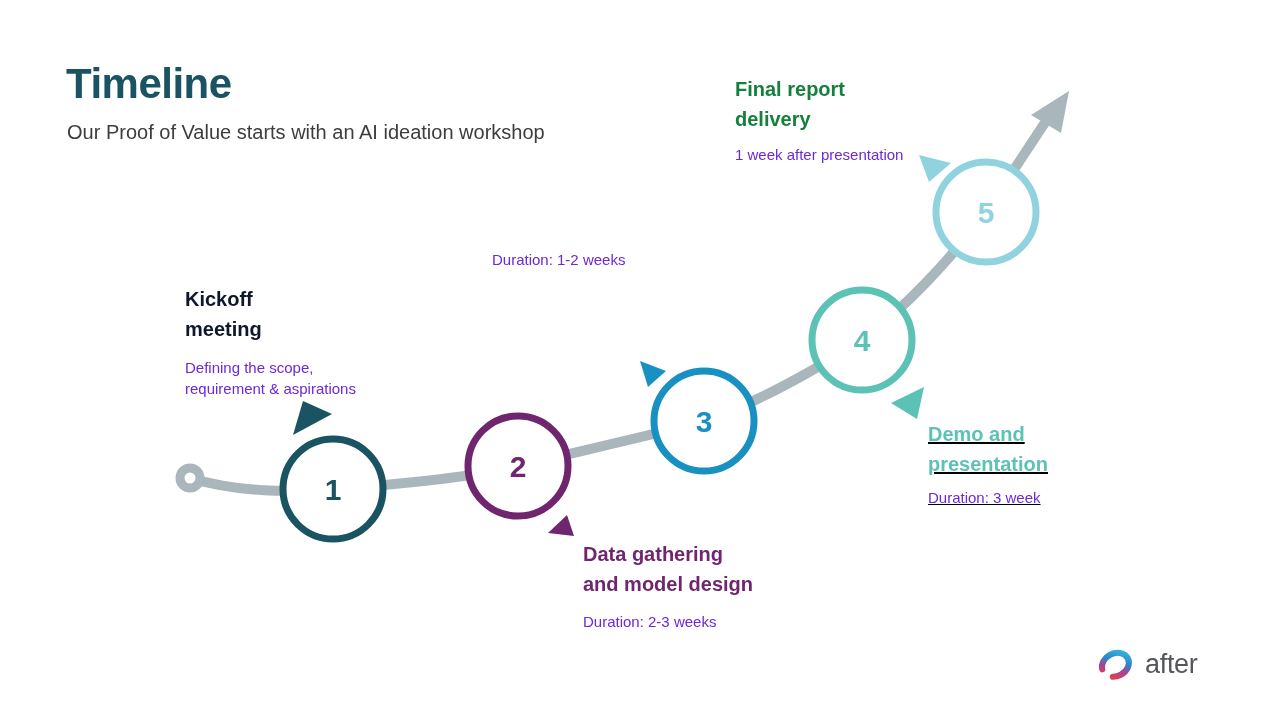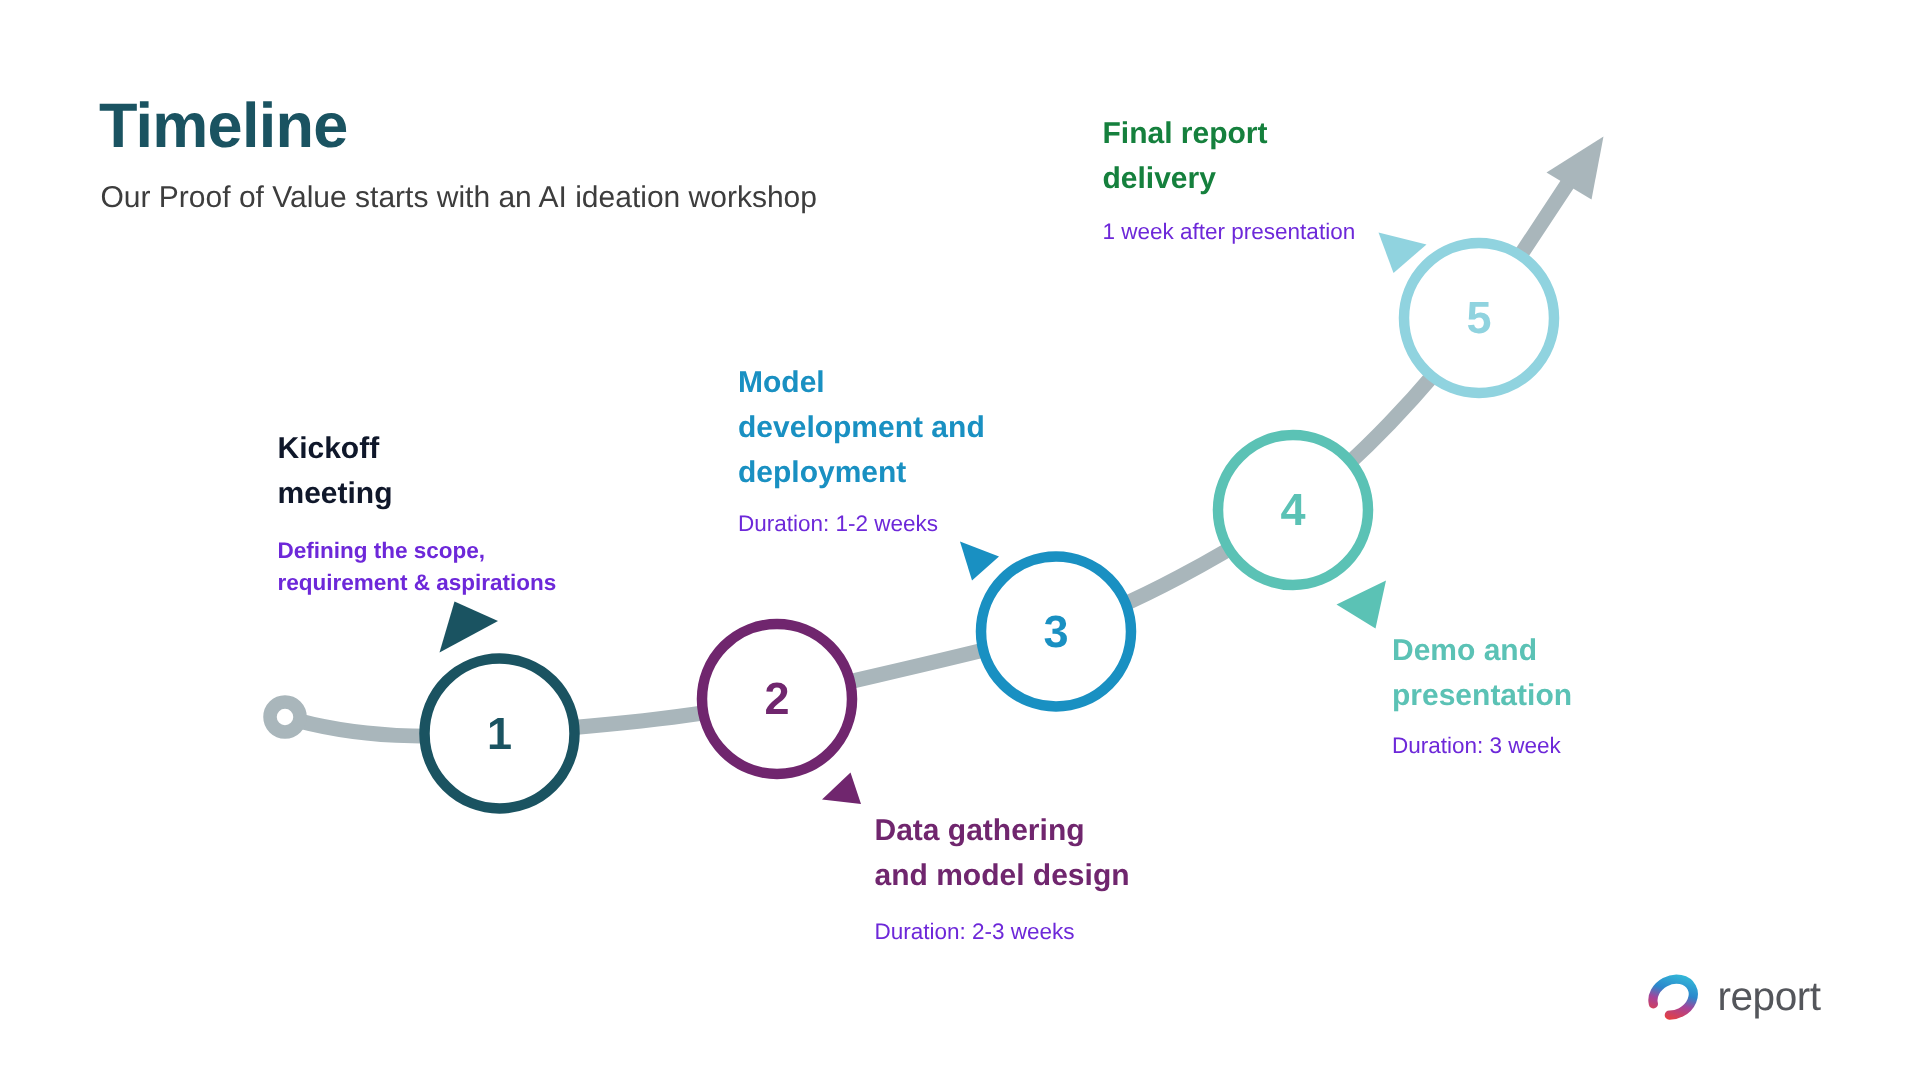--- a/index.html
+++ b/index.html
@@ -24,21 +24,21 @@
   .label-title{
     font-size:20px;font-weight:700;line-height:30px;white-space:pre-line;
   }
   .label-desc{
     font-size:15px;line-height:21px;white-space:pre-line;margin-top:12px;
     color:#6d28d9;
   }
   .pos-m1{left:185px;top:284px;}
   .pos-m2{left:583px;top:539px;}
   .pos-m3{left:492px;top:240px;}
-  .pos-m4{left:928px;top:419px;}
+  .pos-m4{left:928px;top:419px;text-decoration:underline;}
   .pos-m5{left:735px;top:74px;}
   .logo{
     position:absolute;left:1094px;top:642px;display:flex;align-items:center;
     gap:9px;
   }
   .logo-text{font-size:27px;color:#54565b;letter-spacing:-0.3px;}
 </style>
 </head>
 <body>
 
@@ -76,34 +76,31 @@
 
   <div class="num" style="left: 333px; top: 490px; color: rgb(26, 83, 97);">1</div>
   <div class="num" style="left: 518px; top: 467px; color: rgb(112, 38, 110);">2</div>
   <div class="num" style="left: 704px; top: 422px; color: rgb(25, 144, 194);">3</div>
   <div class="num" style="left: 862px; top: 341px; color: rgb(91, 194, 181);">4</div>
   <div class="num" style="left: 986px; top: 213px; color: rgb(144, 211, 223);">5</div>
 
   <div class="label pos-m1">
     <div class="label-title" style="color: #0f172a;">Kickoff
 meeting</div>
-    <div class="label-desc" style="margin-top:13px;font-weight:bold;">Defining the scope,
+    <div class="label-desc" style="margin-top:13px;">Defining the scope,
 requirement &amp; aspirations</div>
   </div>
 
   <div class="label pos-m2">
     <div class="label-title" style="color: rgb(112, 38, 110);">Data gathering
 and model design</div>
     <div class="label-desc">Duration: 2-3 weeks</div>
   </div>
 
   <div class="label pos-m3">
-    <div class="label-title" style="color: rgb(25, 144, 194);">Model
-development and
-deployment</div>
     <div class="label-desc" style="margin-top:9px;">Duration: 1-2 weeks</div>
   </div>
 
   <div class="label pos-m4">
     <div class="label-title" style="color: rgb(91, 194, 181);">Demo and
 presentation</div>
     <div class="label-desc" style="margin-top:8px;">Duration: 3 week</div>
   </div>
 
   <div class="label pos-m5">
@@ -119,16 +116,16 @@
           <stop offset="0" stop-color="#ee4036"></stop>
           <stop offset="0.38" stop-color="#a54399"></stop>
           <stop offset="0.62" stop-color="#2b87cc"></stop>
           <stop offset="1" stop-color="#33b9d8"></stop>
         </linearGradient>
       </defs>
       <g transform="rotate(-28 24 24)">
         <ellipse cx="24" cy="25" rx="16" ry="13" fill="none" stroke="url(#cg)" stroke-width="7" stroke-linecap="round" stroke-dasharray="76 16" stroke-dashoffset="-48"></ellipse>
       </g>
     </svg>
-    <span class="logo-text">report</span>
+    <span class="logo-text">after</span>
   </div>
 
 </div>
 
 </body></html>

